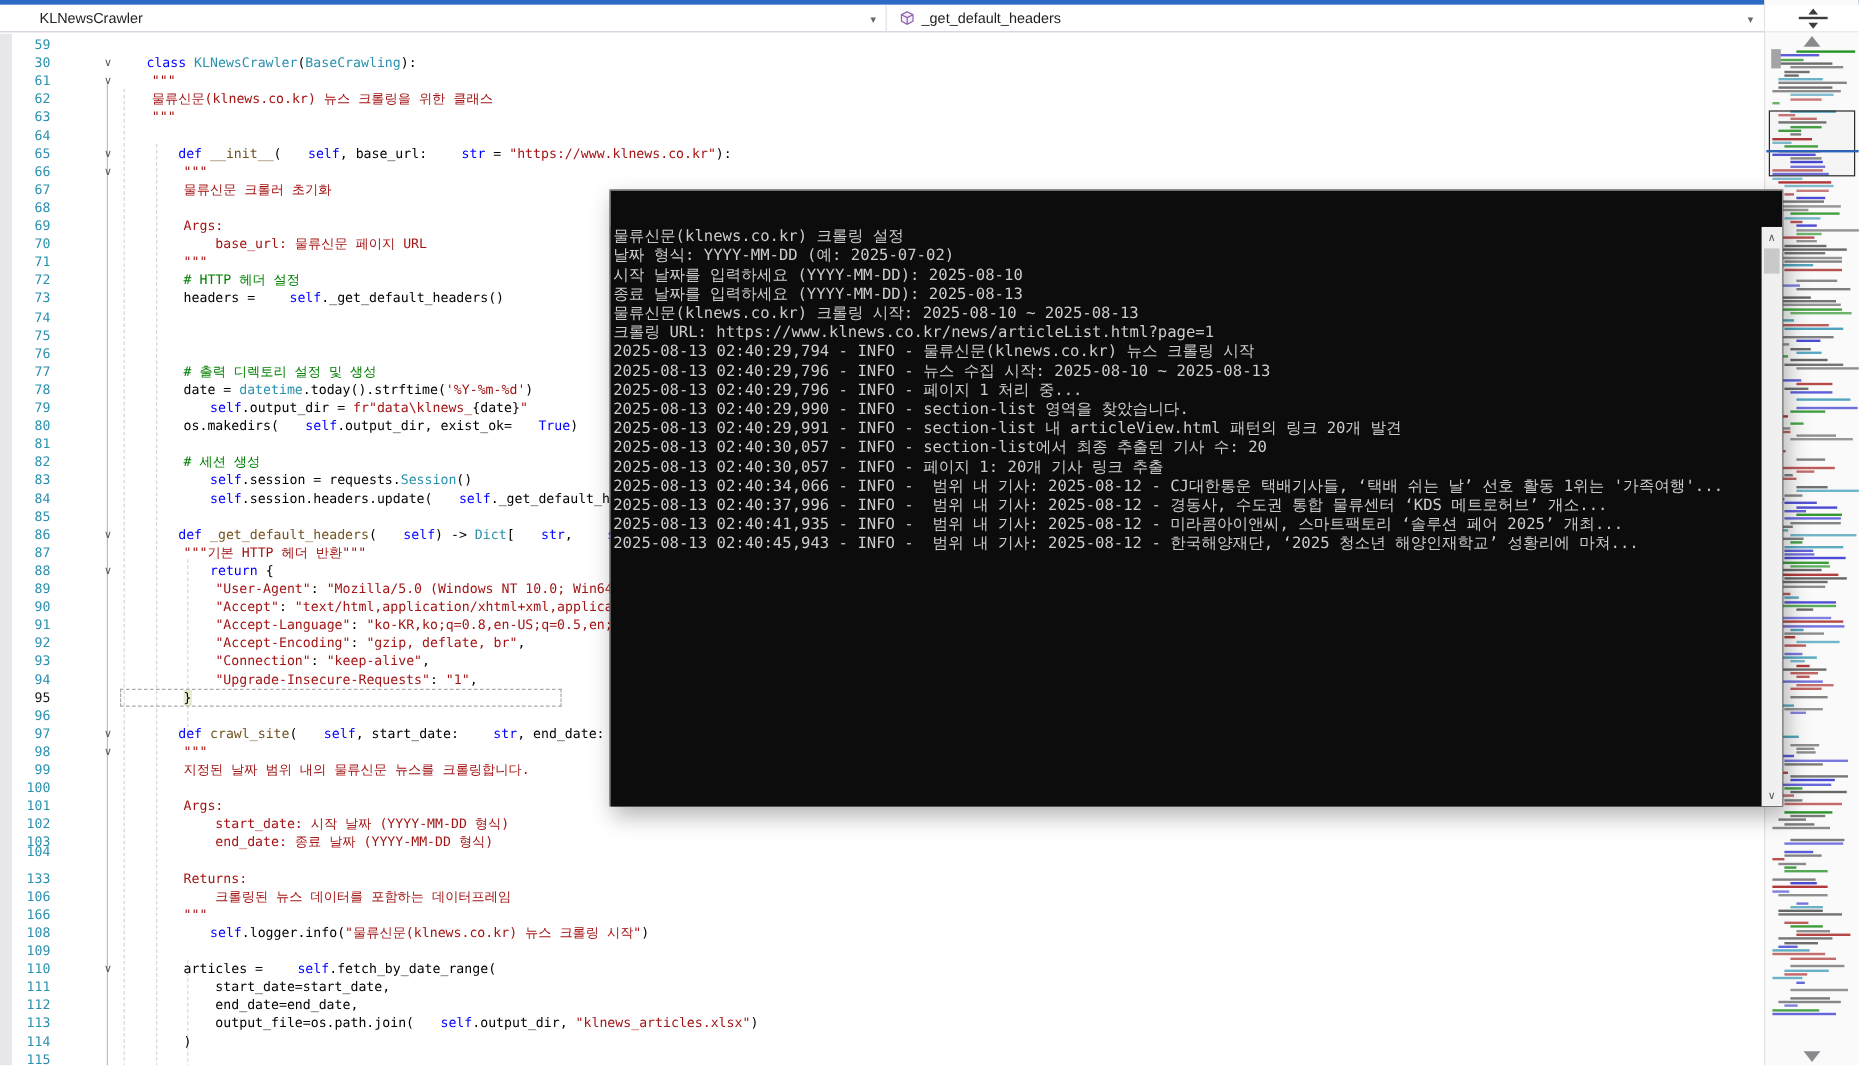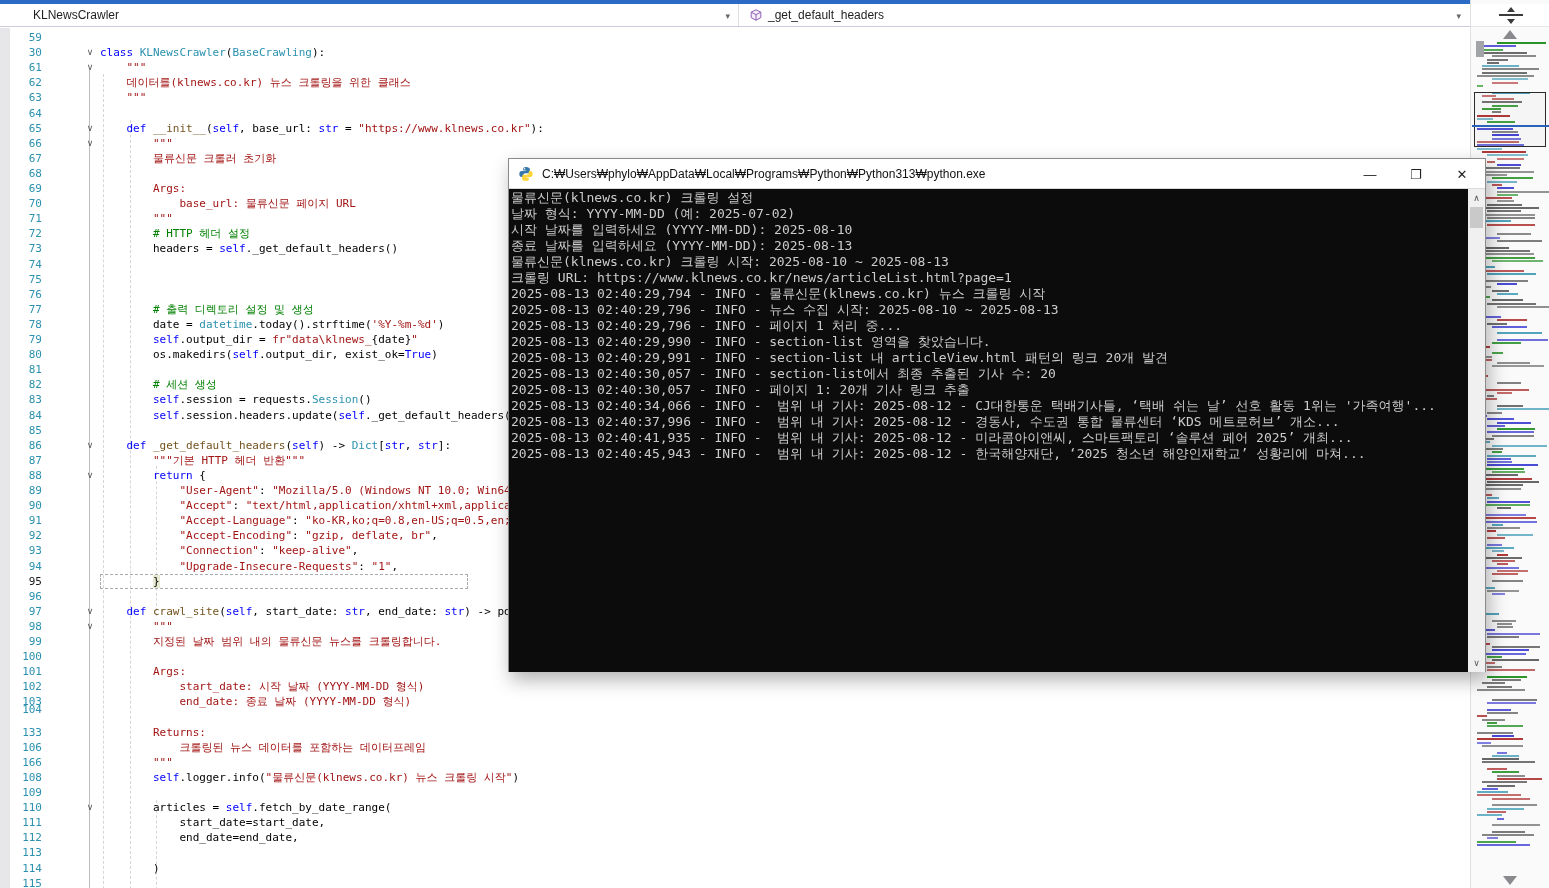--- a/index.html
+++ b/index.html
@@ -21,21 +21,21 @@
 
   
   .editor { position:absolute; left:0; top:28px; width:1470px; height:860px; background:#fff; overflow:hidden; }
   .bpgutter { position:absolute; left:0; top:0; width:10px; height:100%; background:#E7E7EA; }
   .line-row { position:absolute; left:0; width:1470px; height:15.1px; white-space:pre; }
   .ln { position:absolute; left:2px; width:40px; text-align:right; font:11px "DejaVu Sans Mono", monospace;
         color:#2B91AF; line-height:15.1px; }
   .ln.active { color:#171717; }
   .fold { position:absolute; left:83px; width:14px; text-align:center; font-size:9px; color:#555; line-height:15.1px; }
   .codetxt { position:absolute; left:100px; font:11px "DejaVu Sans Mono", monospace; line-height:15.1px; color:#000; white-space:pre; }
-  .tok-p { color:#000000; } .tok-k { color:#0000FF; } .tok-t { color:#2B91AF; }
+  .tok-p { color:#000000; } .tok-k { color:#0000FF;margin-left:22px; } .tok-t { color:#2B91AF; }
   .tok-s { color:#A31515; } .tok-c { color:#008000; } .tok-m { color:#74531F; }
   .tok-u { color:#A31515; }
   .tok-b { color:#000; background:#E8EBD2; }
   .guide { position:absolute; width:0; border-left:1px dashed #D6D6D6; }
   .foldline { position:absolute; left:89px; width:0; border-left:1px solid #BDBDBD; }
   .curline-box { position:absolute; border:1px dashed #ABABAB; background:transparent; }
 
   
   .mapcol { position:absolute; left:1470px; top:0; width:79px; height:888px; background:#FAFAFA;
             border-left:1px solid #E0E0E0; z-index:2; }
@@ -99,21 +99,21 @@
     <div class="bpgutter"></div>
     <div class="foldline" style="top:42px; height:835px;"></div>
     <div class="guide" style="left:103px; top:46px; height:830px;"></div>
     <div class="guide" style="left:130px; top:92px; height:784px;"></div>
     <div class="guide" style="left:156px; top:438px; height:150px;"></div>
     <div class="guide" style="left:156px; top:772px; height:90px;"></div>
     <div id="code-lines">
         <div class="line-row" style="top: 2px;"><span class="ln">59</span><span class="codetxt"></span></div>
         <div class="line-row" style="top: 17.1px;"><span class="ln">30</span><span class="fold">∨</span><span class="codetxt"><span class="tok-k">class</span><span class="tok-p"> </span><span class="tok-t">KLNewsCrawler</span><span class="tok-p">(</span><span class="tok-t">BaseCrawling</span><span class="tok-p">):</span></span></div>
         <div class="line-row" style="top: 32.2px;"><span class="ln">61</span><span class="fold">∨</span><span class="codetxt"><span class="tok-s">    """</span></span></div>
-        <div class="line-row" style="top: 47.3px;"><span class="ln">62</span><span class="codetxt"><span class="tok-s">    데이터를(klnews.co.kr) 뉴스 크롤링을 위한 클래스</span></span></div>
+        <div class="line-row" style="top: 47.3px;"><span class="ln">62</span><span class="codetxt"><span class="tok-s">    물류신문(klnews.co.kr) 뉴스 크롤링을 위한 클래스</span></span></div>
         <div class="line-row" style="top: 62.4px;"><span class="ln">63</span><span class="codetxt"><span class="tok-s">    """</span></span></div>
         <div class="line-row" style="top: 77.5px;"><span class="ln">64</span><span class="codetxt"></span></div>
         <div class="line-row" style="top: 92.6px;"><span class="ln">65</span><span class="fold">∨</span><span class="codetxt"><span class="tok-p">    </span><span class="tok-k">def</span><span class="tok-p"> </span><span class="tok-m">__init__</span><span class="tok-p">(</span><span class="tok-k">self</span><span class="tok-p">, base_url: </span><span class="tok-k">str</span><span class="tok-p"> = </span><span class="tok-s">"</span><span class="tok-u">https://www.klnews.co.kr</span><span class="tok-s">"</span><span class="tok-p">):</span></span></div>
         <div class="line-row" style="top: 107.7px;"><span class="ln">66</span><span class="fold">∨</span><span class="codetxt"><span class="tok-s">        """</span></span></div>
         <div class="line-row" style="top: 122.8px;"><span class="ln">67</span><span class="codetxt"><span class="tok-s">        물류신문 크롤러 초기화</span></span></div>
         <div class="line-row" style="top: 137.9px;"><span class="ln">68</span><span class="codetxt"></span></div>
         <div class="line-row" style="top: 153px;"><span class="ln">69</span><span class="codetxt"><span class="tok-s">        Args:</span></span></div>
         <div class="line-row" style="top: 168.1px;"><span class="ln">70</span><span class="codetxt"><span class="tok-s">            base_url: 물류신문 페이지 URL</span></span></div>
         <div class="line-row" style="top: 183.2px;"><span class="ln">71</span><span class="codetxt"><span class="tok-s">        """</span></span></div>
         <div class="line-row" style="top: 198.3px;"><span class="ln">72</span><span class="codetxt"><span class="tok-c">        # HTTP 헤더 설정</span></span></div>
@@ -150,21 +150,21 @@
         <div class="line-row" style="top: 666.4px;"><span class="ln">103</span><span class="codetxt"><span class="tok-s">            end_date: 종료 날짜 (YYYY-MM-DD 형식)</span></span></div>
         <div class="line-row" style="top: 674px;"><span class="ln">104</span><span class="codetxt"></span></div>
         <div class="line-row" style="top: 696.6px;"><span class="ln">133</span><span class="codetxt"><span class="tok-s">        Returns:</span></span></div>
         <div class="line-row" style="top: 711.7px;"><span class="ln">106</span><span class="codetxt"><span class="tok-s">            크롤링된 뉴스 데이터를 포함하는 데이터프레임</span></span></div>
         <div class="line-row" style="top: 726.8px;"><span class="ln">166</span><span class="codetxt"><span class="tok-s">        """</span></span></div>
         <div class="line-row" style="top: 741.9px;"><span class="ln">108</span><span class="codetxt"><span class="tok-p">        </span><span class="tok-k">self</span><span class="tok-p">.logger.info(</span><span class="tok-s">"물류신문(klnews.co.kr) 뉴스 크롤링 시작"</span><span class="tok-p">)</span></span></div>
         <div class="line-row" style="top: 757px;"><span class="ln">109</span><span class="codetxt"></span></div>
         <div class="line-row" style="top: 772.1px;"><span class="ln">110</span><span class="fold">∨</span><span class="codetxt"><span class="tok-p">        articles = </span><span class="tok-k">self</span><span class="tok-p">.fetch_by_date_range(</span></span></div>
         <div class="line-row" style="top: 787.2px;"><span class="ln">111</span><span class="codetxt"><span class="tok-p">            start_date=start_date,</span></span></div>
         <div class="line-row" style="top: 802.3px;"><span class="ln">112</span><span class="codetxt"><span class="tok-p">            end_date=end_date,</span></span></div>
-        <div class="line-row" style="top: 817.4px;"><span class="ln">113</span></div>
+        <div class="line-row" style="top: 817.4px;"><span class="ln">113</span><span class="codetxt"><span class="tok-p">            output_file=os.path.join(</span><span class="tok-k">self</span><span class="tok-p">.output_dir, </span><span class="tok-s">"klnews_articles.xlsx"</span><span class="tok-p">)</span></span></div>
         <div class="line-row" style="top: 832.5px;"><span class="ln">114</span><span class="codetxt"><span class="tok-p">        )</span></span></div>
         <div class="line-row" style="top: 847.6px;"><span class="ln">115</span><span class="codetxt"></span></div>
       </div>
     <div class="curline-box" style="left:100px; top:545.6px; width:368px; height:15px;"></div>
   </div>
 
   <div class="mapcol">
     <div class="map-split">
       <div class="split-ic">
         <div class="tri up"></div>
@@ -382,33 +382,20 @@
         <i style="top: 840.6px; left: 6px; width: 39.0112px; background: rgb(0, 128, 0); opacity: 0.702698;"></i>
         <i style="top: 843.9px; left: 6px; width: 52.8479px; background: rgb(34, 34, 204); opacity: 0.683337;"></i>
       </div>
     <div class="map-mark"></div>
     <div class="map-view"></div>
     <div class="map-caret"></div>
     <div class="tri map-dn"></div>
   </div>
 
   <div class="console">
-    <div class="ctitle">
-      <svg class="pyicon" viewBox="0 0 16 16">
-        <path d="M8 1 C5.6 1 5.2 2 5.2 3 L5.2 4.4 L8.2 4.4 L8.2 5 L3.6 5 C2.3 5 1.3 5.9 1.3 8 C1.3 10.1 2.3 11 3.6 11 L5.2 11 L5.2 9.2 C5.2 8 6.2 7.2 7.3 7.2 L10.4 7.2 C11.3 7.2 11.8 6.5 11.8 5.6 L11.8 3 C11.8 2 10.4 1 8 1 Z" fill="#3776AB"></path>
-        <path d="M8 15 C10.4 15 10.8 14 10.8 13 L10.8 11.6 L7.8 11.6 L7.8 11 L12.4 11 C13.7 11 14.7 10.1 14.7 8 C14.7 5.9 13.7 5 12.4 5 L10.8 5 L10.8 6.8 C10.8 8 9.8 8.8 8.7 8.8 L5.6 8.8 C4.7 8.8 4.2 9.5 4.2 10.4 L4.2 13 C4.2 14 5.6 15 8 15 Z" fill="#FFD43B"></path>
-        <circle cx="6.6" cy="2.8" r="0.7" fill="#fff"></circle>
-      </svg>
-      <span class="ctitle-text">C:₩Users₩phylo₩AppData₩Local₩Programs₩Python₩Python313₩python.exe</span>
-      <div class="cbtns">
-        <div class="cbtn">—</div>
-        <div class="cbtn">❐</div>
-        <div class="cbtn">✕</div>
-      </div>
-    </div>
     <div class="cbody">
       <div class="ctext" id="console-text">물류신문(klnews.co.kr) 크롤링 설정
 날짜 형식: YYYY-MM-DD (예: 2025-07-02)
 시작 날짜를 입력하세요 (YYYY-MM-DD): 2025-08-10
 종료 날짜를 입력하세요 (YYYY-MM-DD): 2025-08-13
 물류신문(klnews.co.kr) 크롤링 시작: 2025-08-10 ~ 2025-08-13
 크롤링 URL: https://www.klnews.co.kr/news/articleList.html?page=1
 2025-08-13 02:40:29,794 - INFO - 물류신문(klnews.co.kr) 뉴스 크롤링 시작
 2025-08-13 02:40:29,796 - INFO - 뉴스 수집 시작: 2025-08-10 ~ 2025-08-13
 2025-08-13 02:40:29,796 - INFO - 페이지 1 처리 중...

